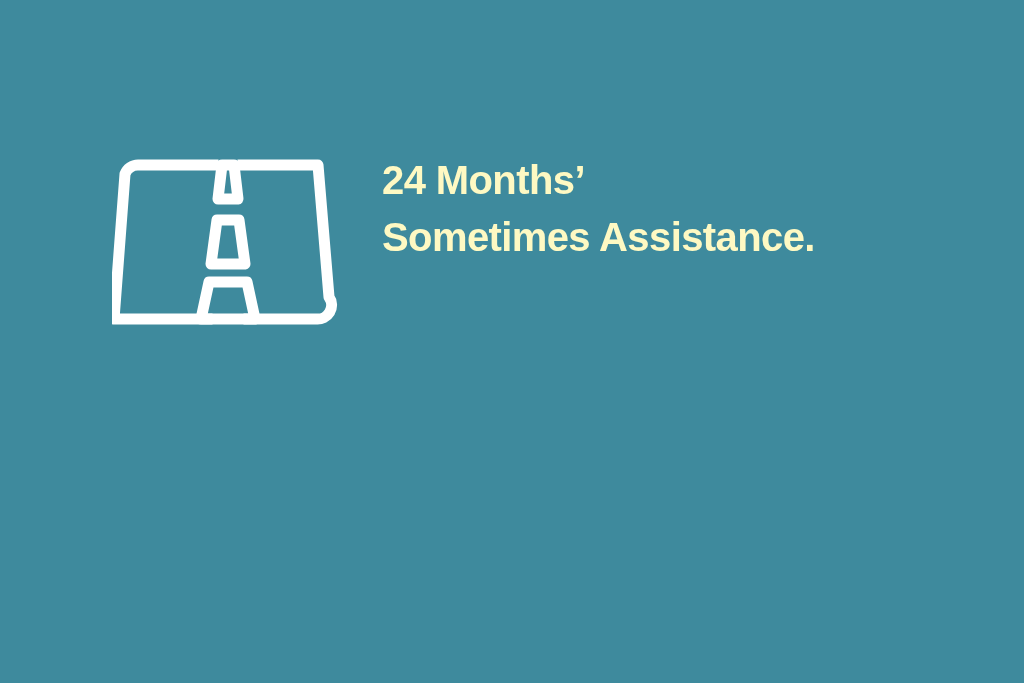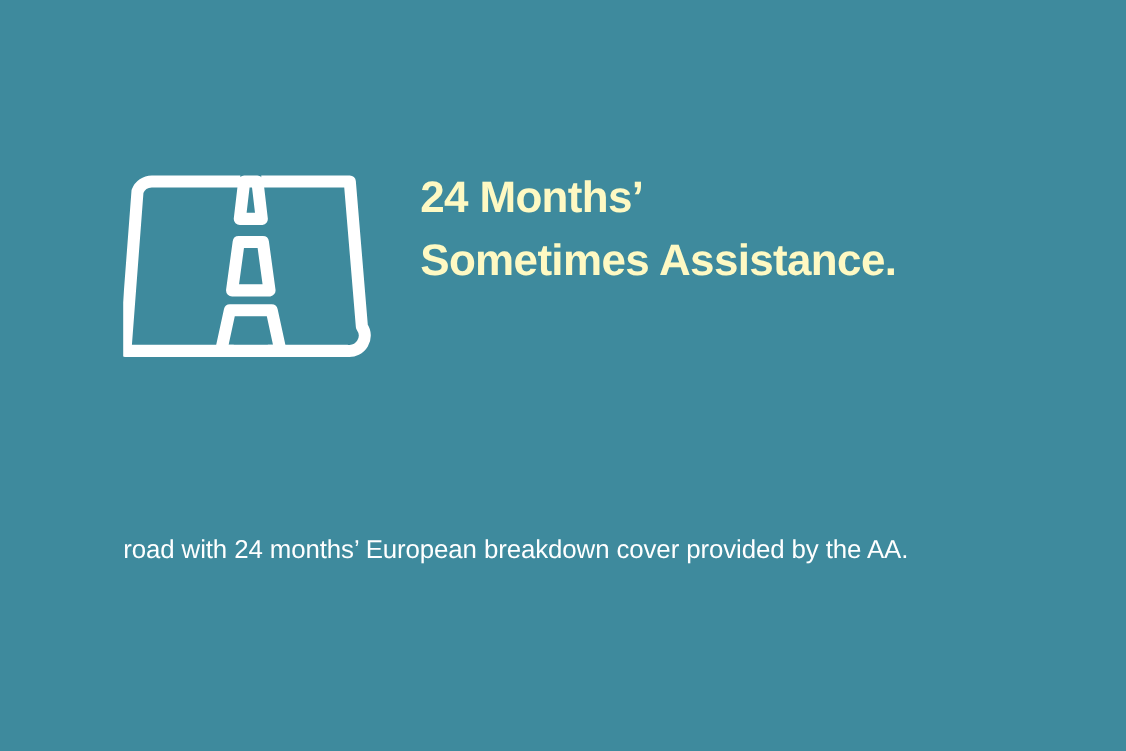--- a/index.html
+++ b/index.html
@@ -94,16 +94,15 @@
     </svg>
 
     <div class="heading-block">
       <span class="heading-line">24 Months’</span>
       <span class="heading-line">Sometimes Assistance.</span>
     </div>
 
   </div>
 
   <div class="body-copy">
-    <span class="body-line">road with 24 months’ European breakdown cover provided by the AA.</span>
   </div>
 
 </div>
 
 </body></html>

